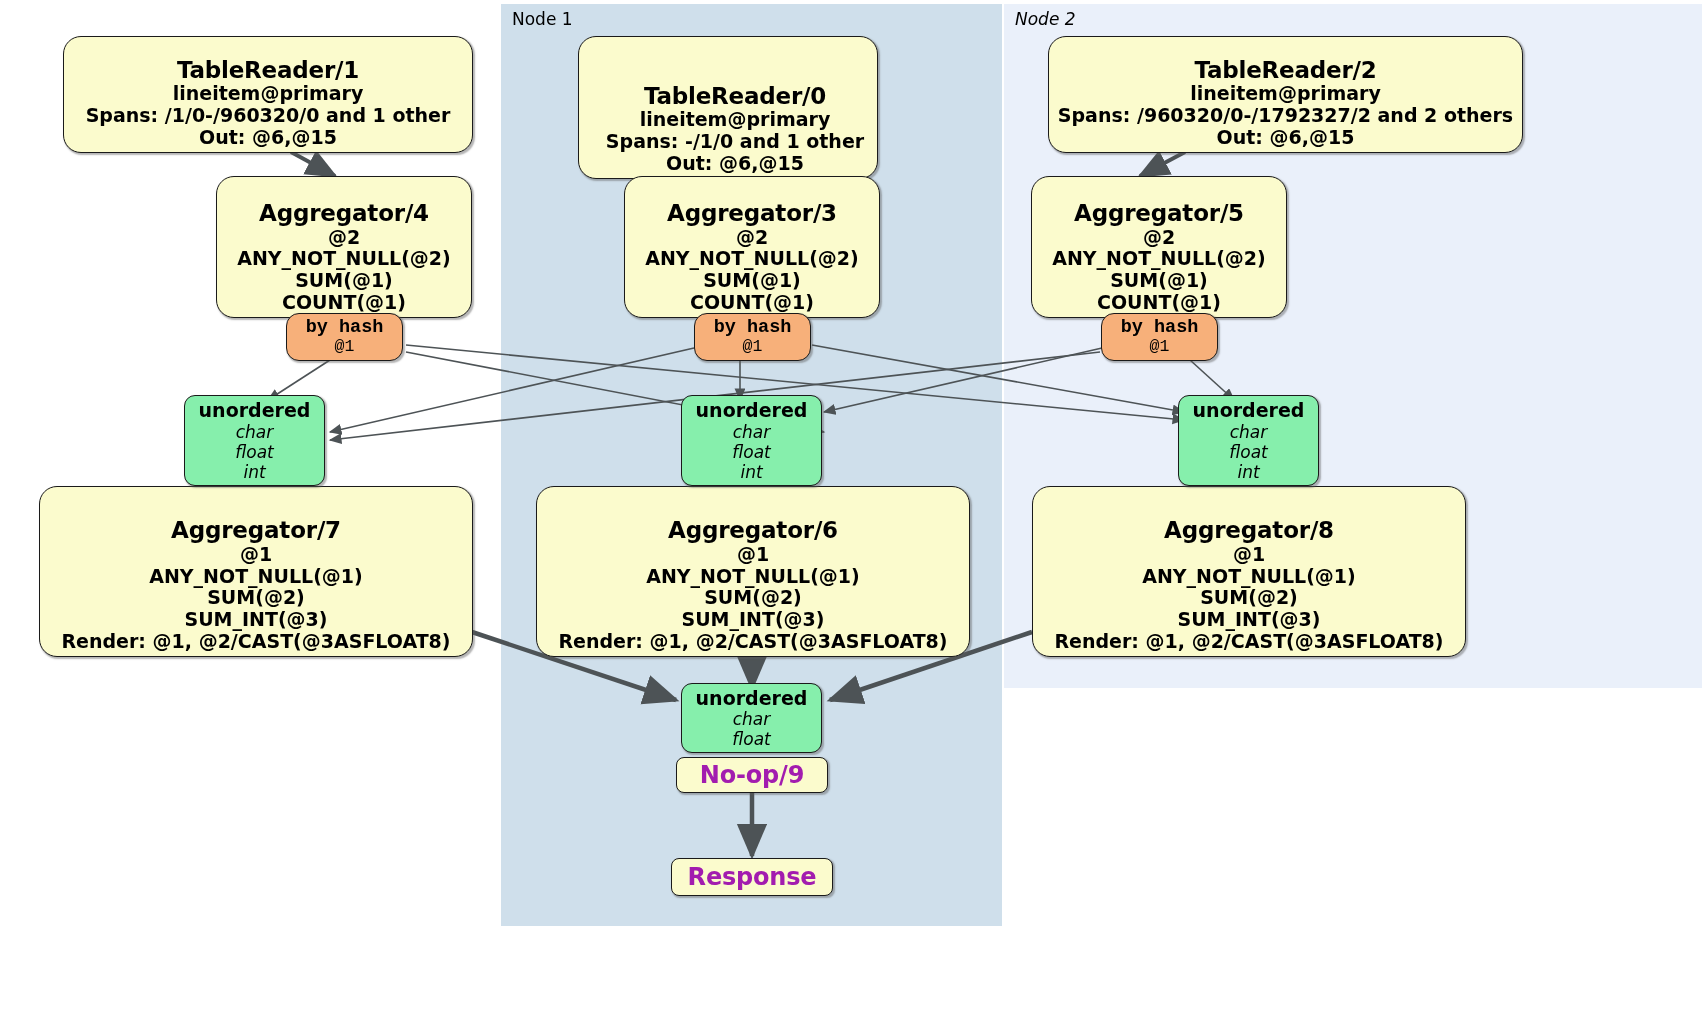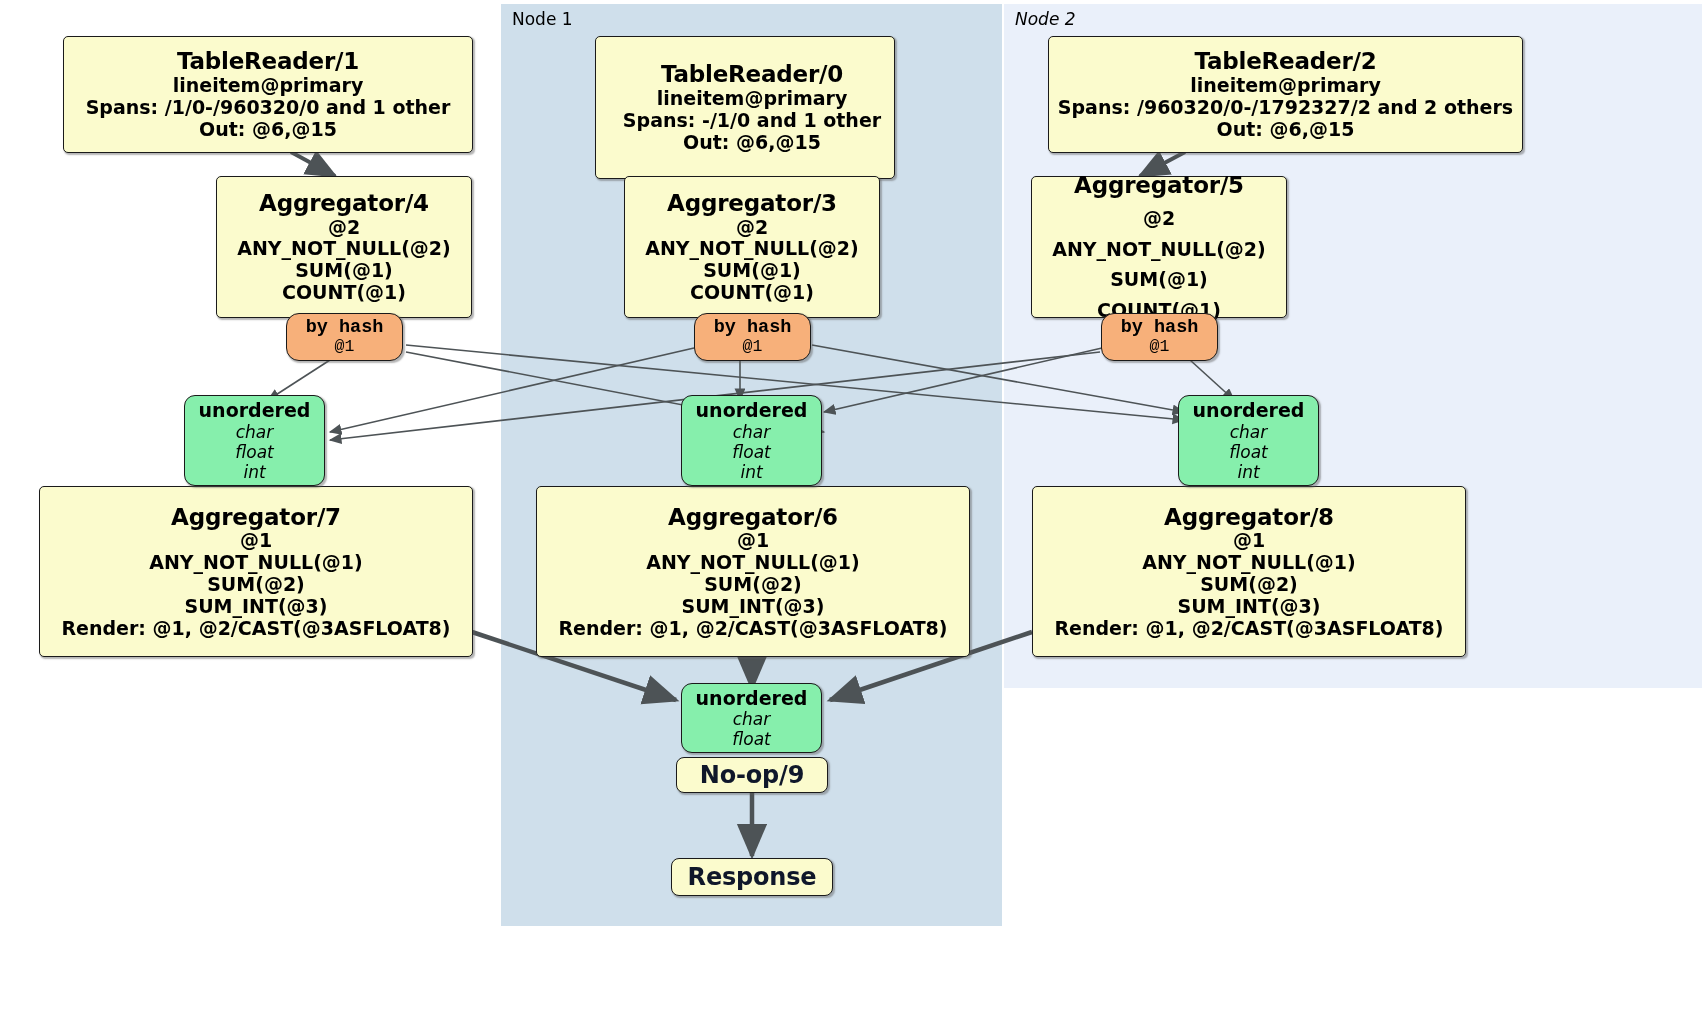--- a/index.html
+++ b/index.html
@@ -30,28 +30,28 @@
     line-height: 1.1;
     white-space: nowrap;
   }
 
   
   .proc-box {
     position: absolute;
     box-sizing: border-box;
     background: #fbfbcd;
     border: 1.6px solid #1a1a1a;
-    border-radius: 5px;
+    border-radius: 18px;
     box-shadow: 1.5px 1.5px 1.5px rgba(90,90,90,0.45);
     text-align: center;
     padding: 3px 6px;
     color: #000000;
     display: flex;
     flex-direction: column;
-    justify-content: center;
+    justify-content: flex-end;
   }
   .proc-title {
     font-weight: bold;
     font-size: 23px;
     line-height: 1.16;
     letter-spacing: -0.2px;
   }
   .proc-line {
     font-size: 19px;
     line-height: 1.15;
@@ -112,21 +112,21 @@
   .small-box {
     position: absolute;
     box-sizing: border-box;
     background: #fbfbcd;
     border: 1.6px solid #1a1a1a;
     border-radius: 8px;
     box-shadow: 1.5px 1.5px 1.5px rgba(90,90,90,0.45);
     display: flex;
     align-items: center;
     justify-content: center;
-    color: #0f172a;
+    color: #a21caf;
     z-index: 6;
   }
   .small-box-label {
     font-weight: bold;
     font-size: 24px;
     letter-spacing: -0.2px;
   }
 
   
   #edges {
@@ -187,21 +187,21 @@
     </g>
   </svg>
 
   <div class="proc-box" style="left:63px; top:36px; width:410px; height:117px;">
     <div class="proc-title">TableReader/1</div>
     <div class="proc-line">lineitem@primary</div>
     <div class="proc-line">Spans: /1/0-/960320/0 and 1 other</div>
     <div class="proc-line">Out: @6,@15</div>
   </div>
 
-  <div class="proc-box" style="left:595px; top:36px; width:300px; height:143px;padding-left:20px;">
+  <div class="proc-box" style="left:578px; top:36px; width:300px; height:143px;padding-left:20px;">
     <div class="proc-title">TableReader/0</div>
     <div class="proc-line">lineitem@primary</div>
     <div class="proc-line">Spans: -/1/0 and 1 other</div>
     <div class="proc-line">Out: @6,@15</div>
   </div>
 
   <div class="proc-box" style="left:1032px; top:36px; width:475px; height:117px;margin-left:16px;">
     <div class="proc-title">TableReader/2</div>
     <div class="proc-line">lineitem@primary</div>
     <div class="proc-line">Spans: /960320/0-/1792327/2 and 2 others</div>
@@ -217,21 +217,21 @@
   </div>
 
   <div class="proc-box" style="left:624px; top:176px; width:256px; height:142px;">
     <div class="proc-title">Aggregator/3</div>
     <div class="proc-line">@2</div>
     <div class="proc-line">ANY_NOT_NULL(@2)</div>
     <div class="proc-line">SUM(@1)</div>
     <div class="proc-line">COUNT(@1)</div>
   </div>
 
-  <div class="proc-box" style="left:1031px; top:176px; width:256px; height:142px;gap:9px;">
+  <div class="proc-box" style="left:1031px; top:176px; width:256px; height:142px;">
     <div class="proc-title">Aggregator/5</div>
     <div class="proc-line">@2</div>
     <div class="proc-line">ANY_NOT_NULL(@2)</div>
     <div class="proc-line">SUM(@1)</div>
     <div class="proc-line">COUNT(@1)</div>
   </div>
 
   <div class="router-box" style="left:286px; top:313px; width:117px; height:48px;">
     <div class="router-title">by hash</div>
     <div class="router-line">@1</div>

